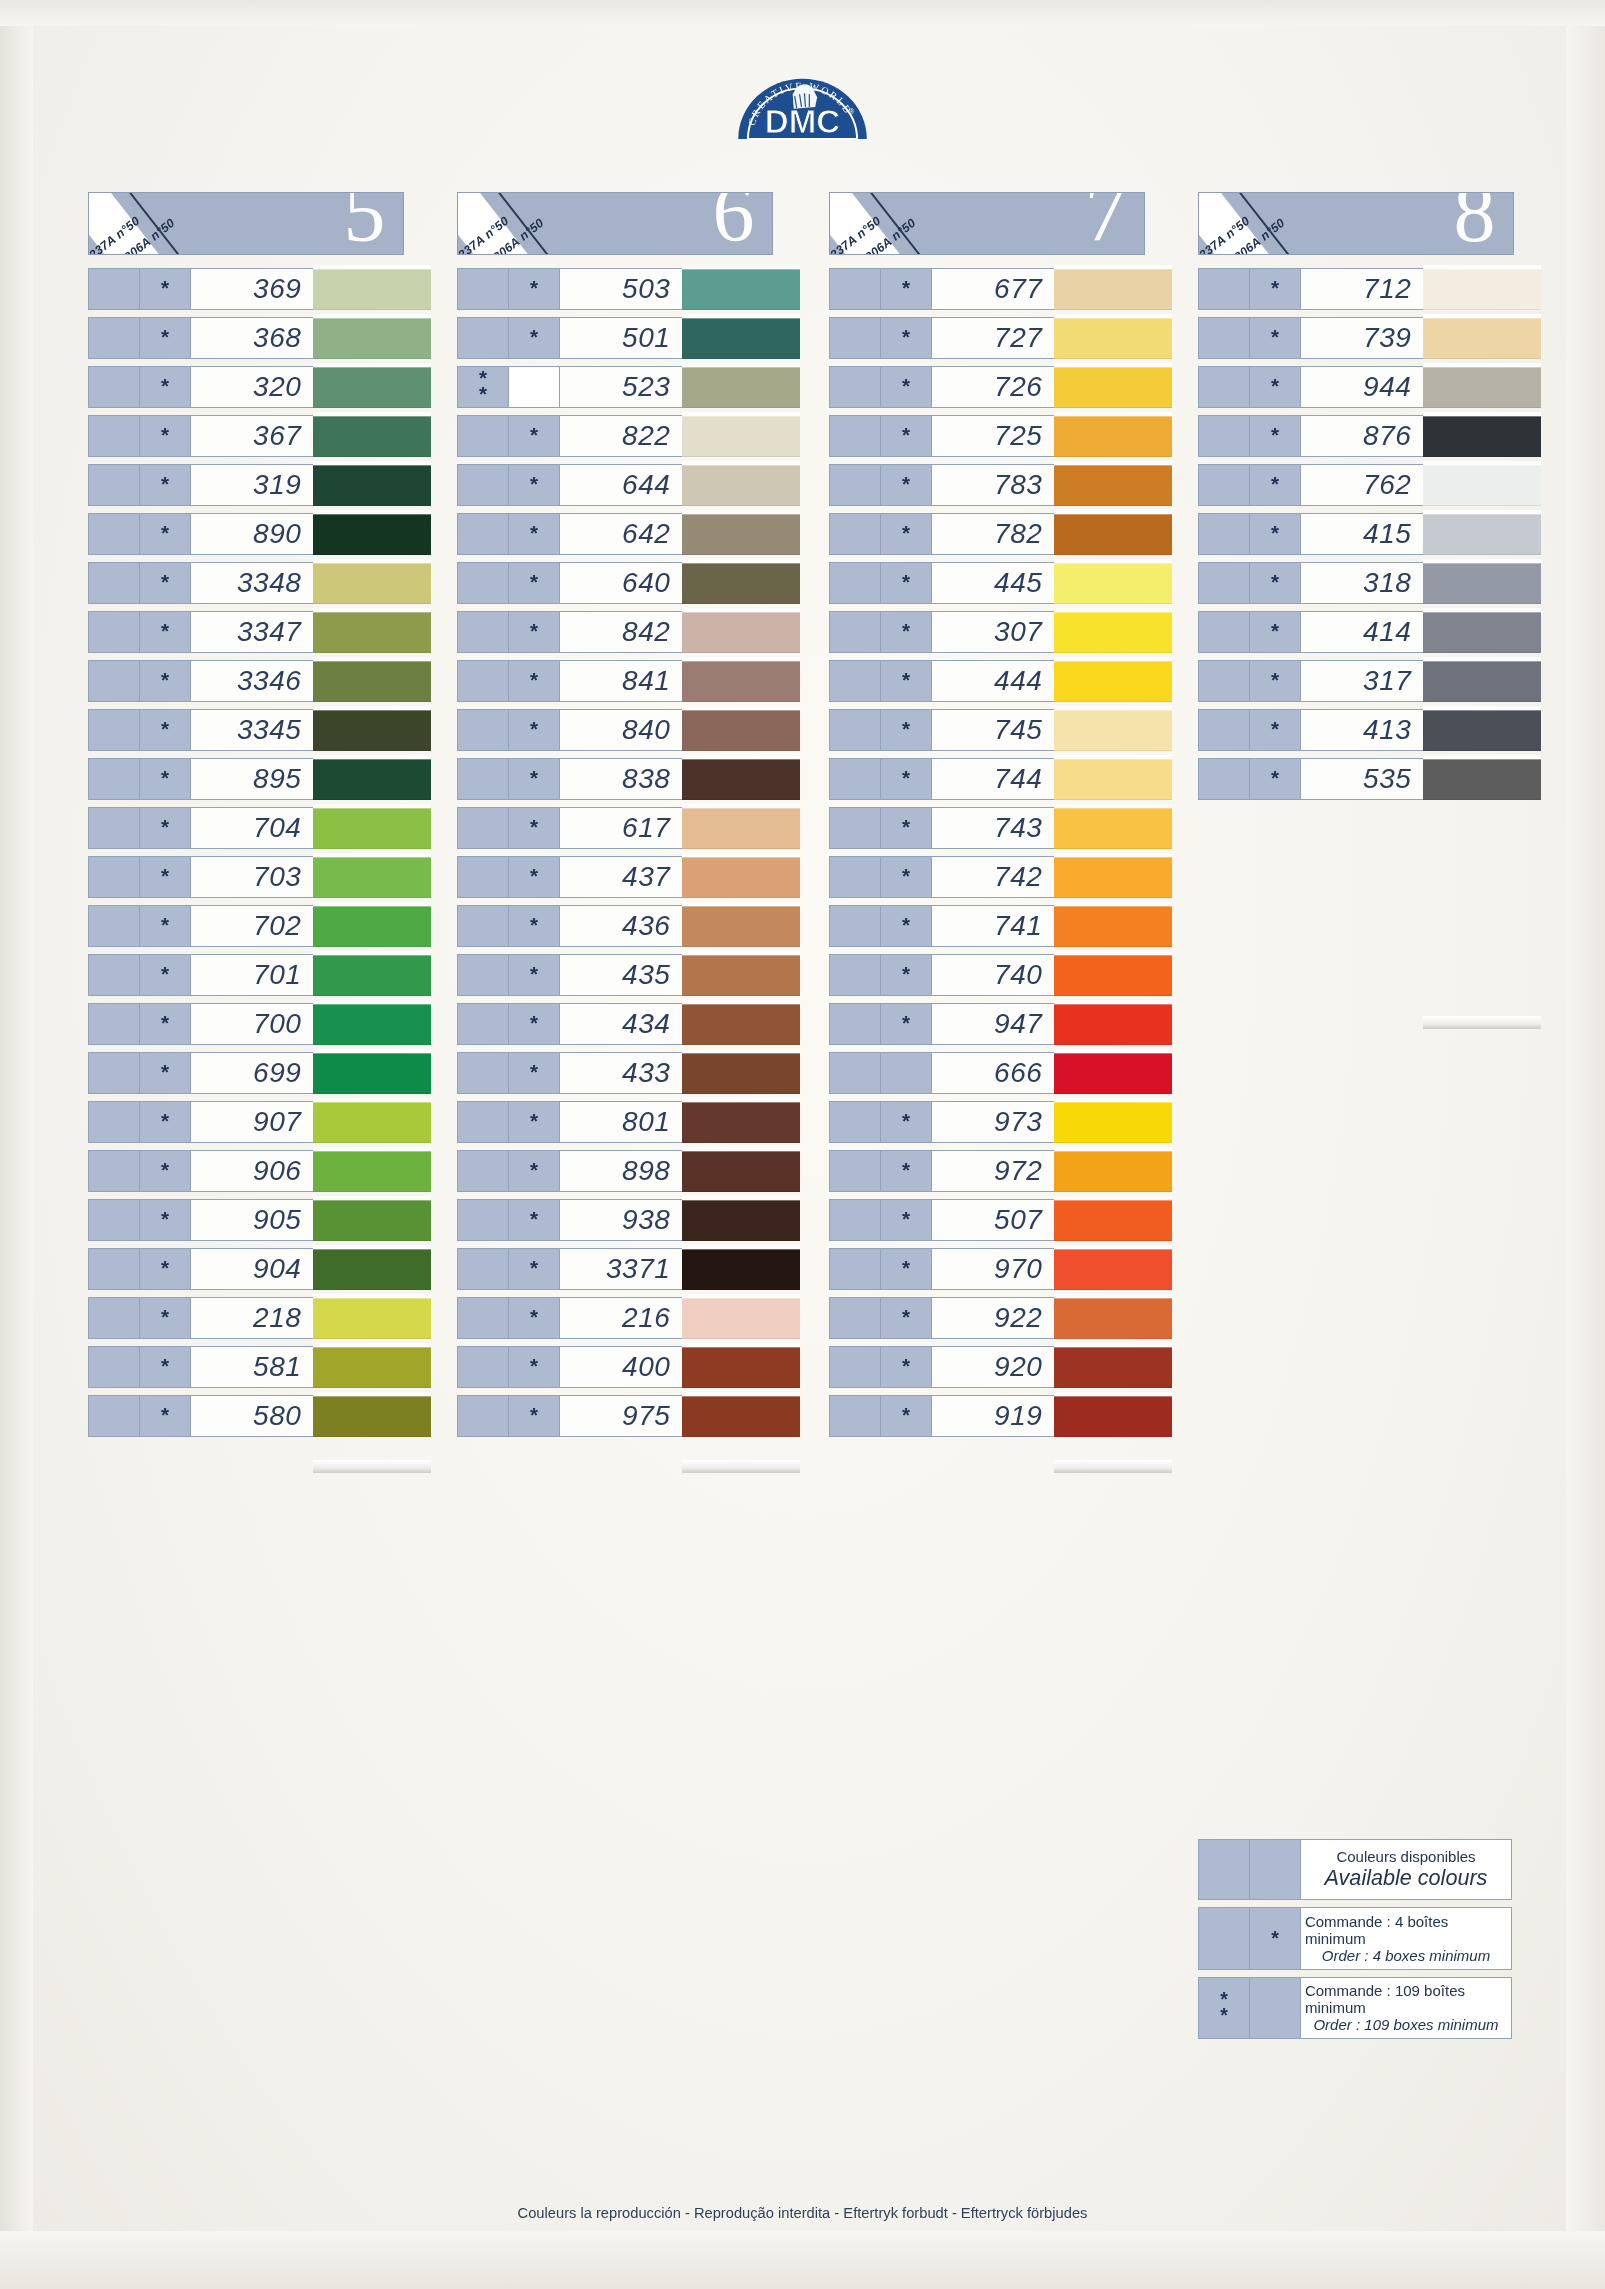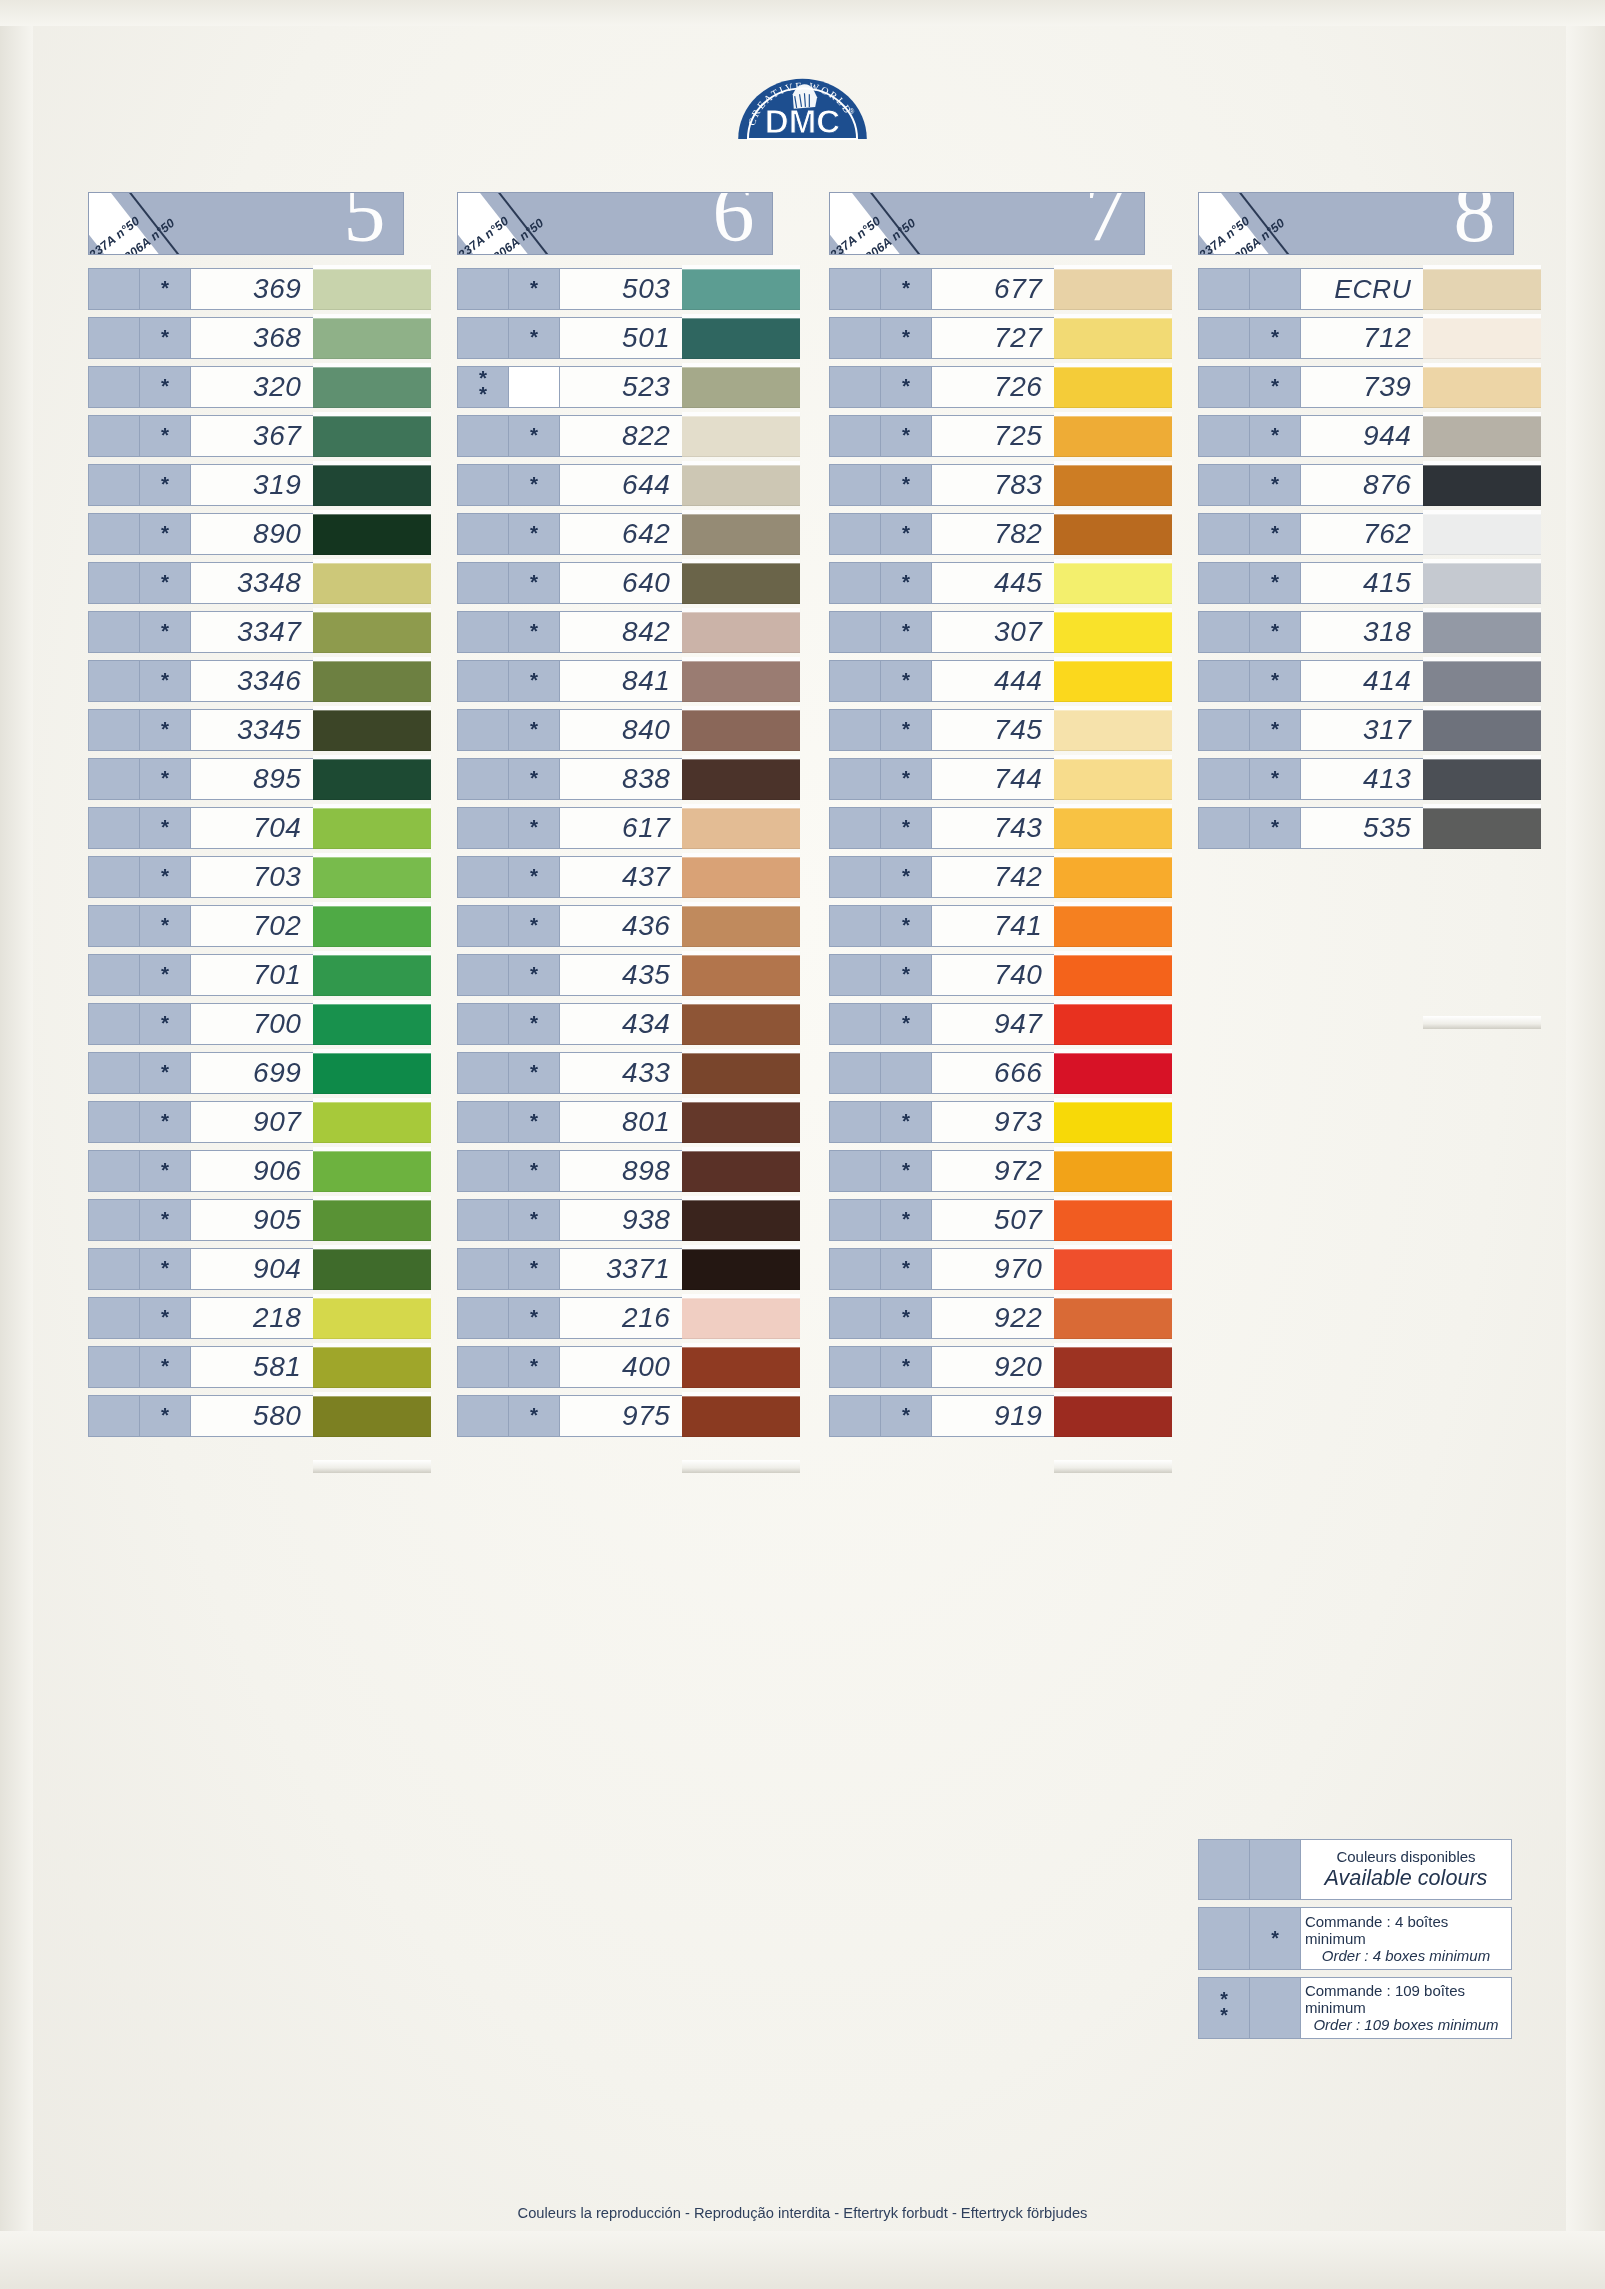--- a/index.html
+++ b/index.html
@@ -998,31 +998,20 @@
     <div class="col col-8" style="left: 1198px;">
       <div class="col-head">
         <div class="diag-white"></div>
         <div class="diag-line"></div>
         <div class="dlabel dlabel-a">237A n°50</div>
         <div class="dlabel dlabel-b">206A n°50</div>
         <div class="bignum">8</div>
       </div>
       <div class="rows">
         <div class="spool-cap" style="top: 0px;"></div>
-        <div class="row">
-          <div class="cellbox">
-            <div class="c-blue"></div>
-            <div class="c-blue"></div>
-            <div class="c-num word">ECRU</div>
-          </div>
-          <div class="sw">
-            <b></b>
-            <i style="background: rgb(228, 212, 178);"></i>
-          </div>
-        </div>
         <div class="row">
           <div class="cellbox">
             <div class="c-blue"></div>
             <div class="c-ast">*</div>
             <div class="c-num">712</div>
           </div>
           <div class="sw">
             <b></b>
             <i style="background: rgb(245, 236, 224);"></i>
           </div>

